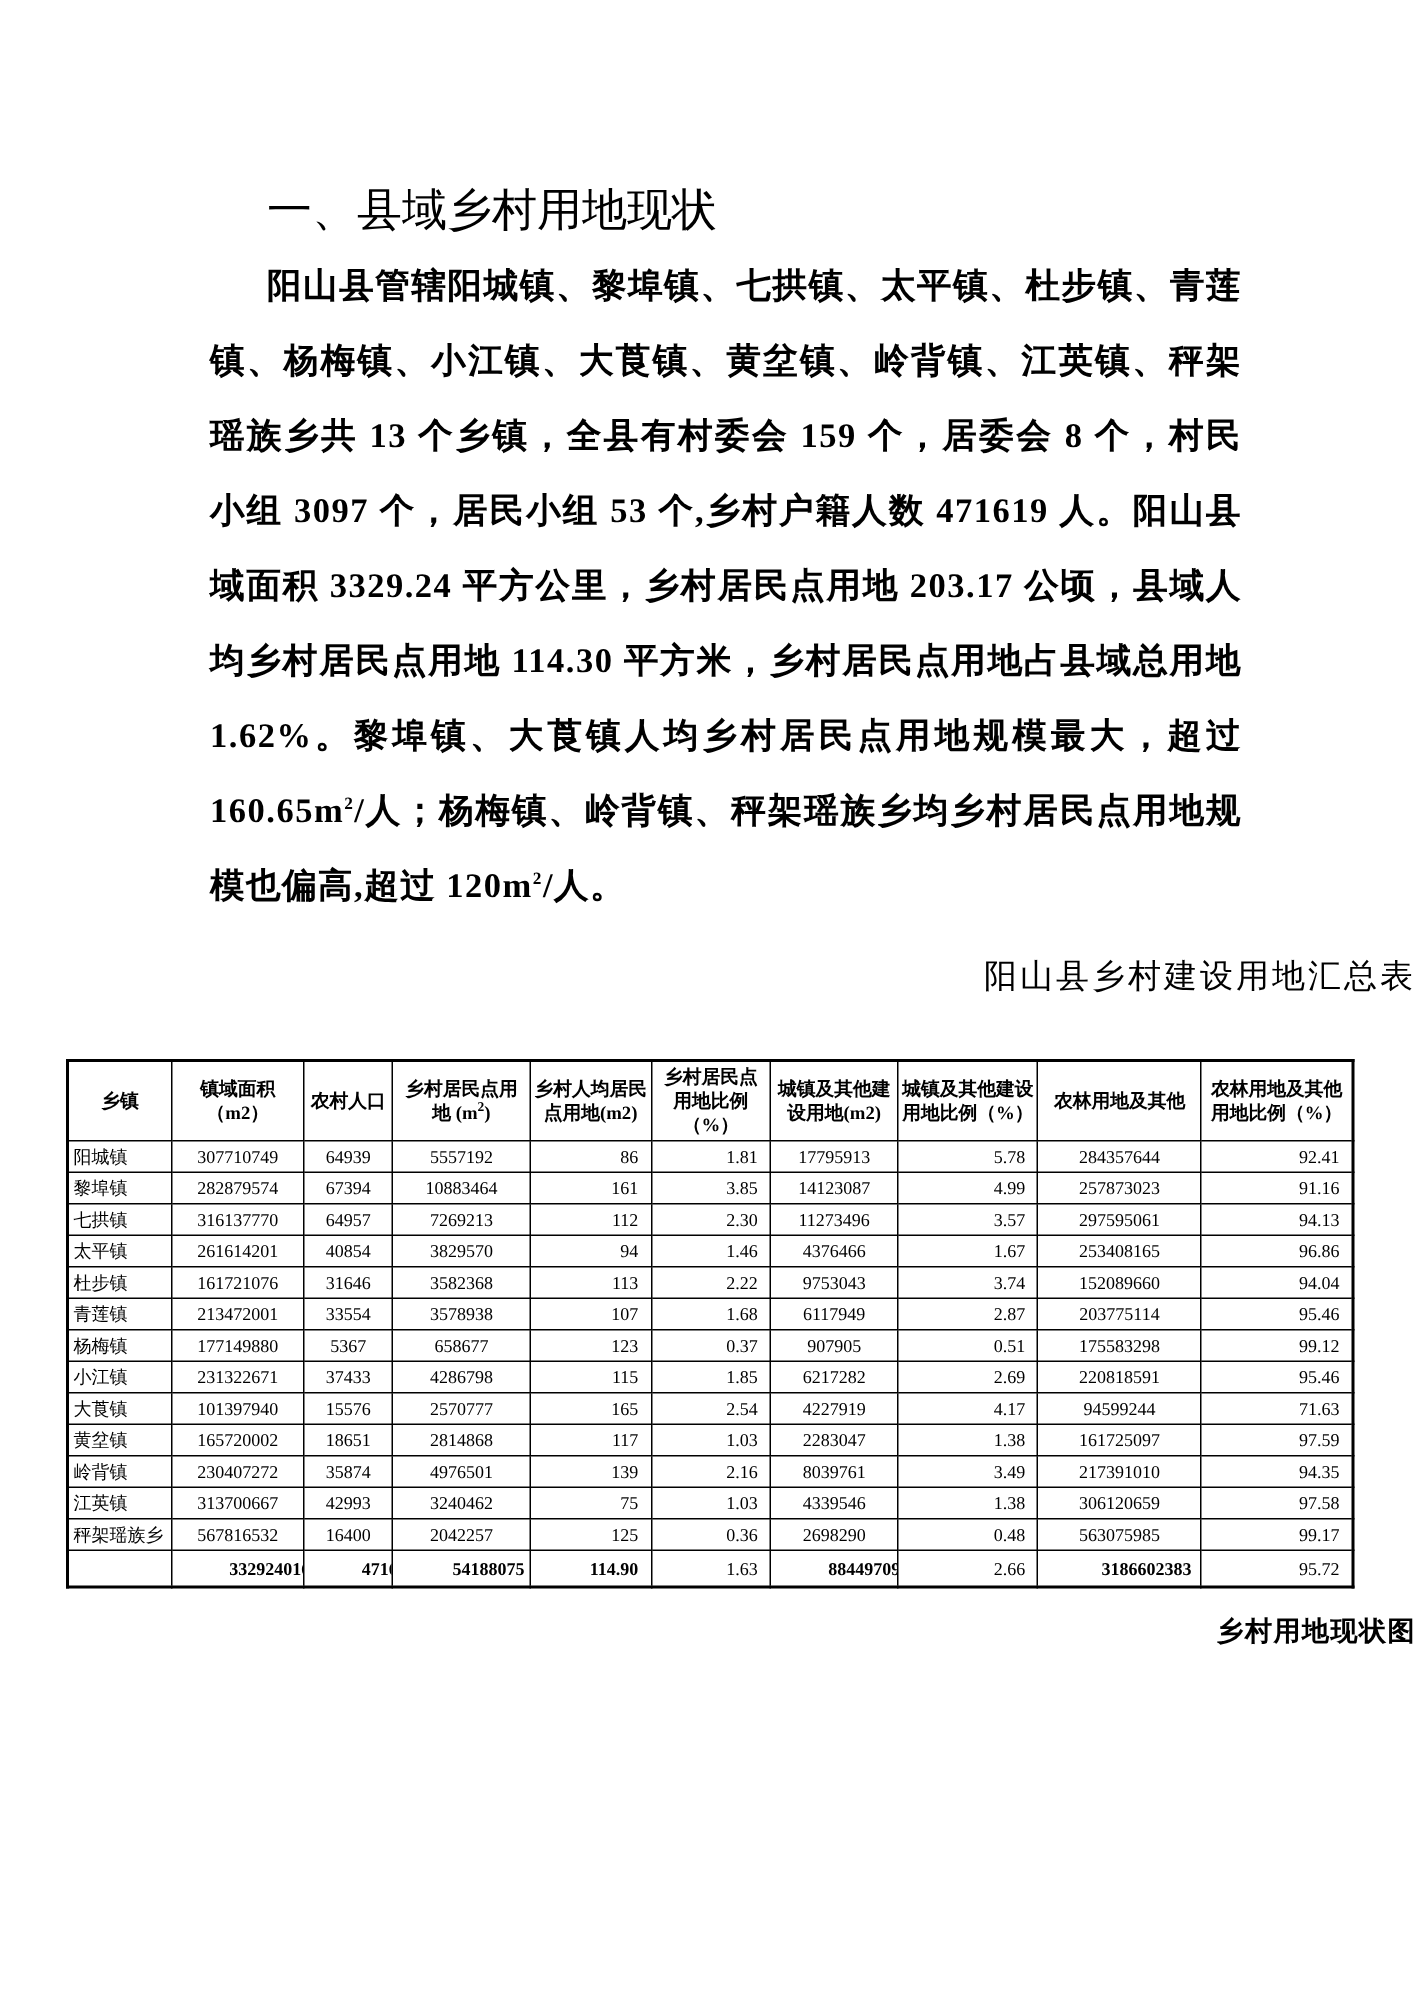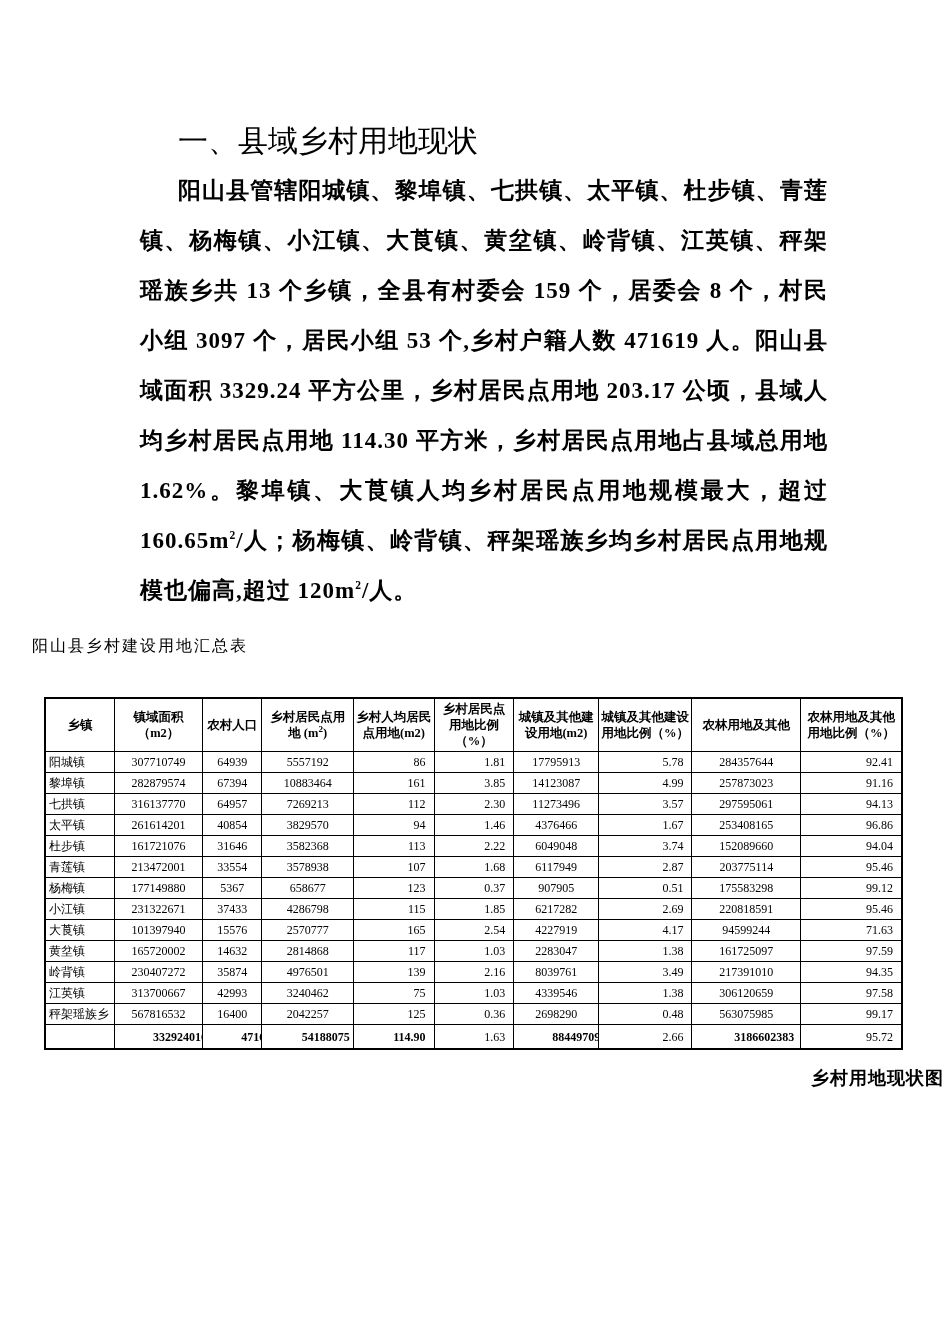--- a/index.html
+++ b/index.html
@@ -12,21 +12,21 @@
   .heading {
     font-size:30px; font-weight:400; margin:0; text-indent:38px;
     line-height:50px; white-space:nowrap;
   }
   .body-para {
     font-size:23px; margin:0; text-indent:38px; line-height:50px;
     text-align:justify; text-justify:inter-ideograph; letter-spacing:1px;font-weight:bold;
   }
   .body-para sup { font-size:0.5em; line-height:0; }
   .table-title {
-    text-align:left; font-size:16px; font-weight:400;
+    text-align:right; font-size:22px; font-weight:400;
     margin-top:20px; letter-spacing:2px;margin-left:32px;
   }
   .table-wrap { margin:40px 41px 0 44px; }
   table {
     width:100%; border-collapse:collapse; table-layout:fixed;
     border:2px solid #000; font-size:12px;
   }
   th, td { border:1px solid #000; overflow:hidden; }
   th {
     font-weight:700; height:50px; padding:1px 2px;
@@ -131,21 +131,21 @@
           <td class="ac">253408165</td>
           <td class="ar">96.86</td>
         </tr>
         <tr>
           <td class="al">杜步镇</td>
           <td class="ac">161721076</td>
           <td class="ac">31646</td>
           <td class="ac">3582368</td>
           <td class="ar">113</td>
           <td class="ar">2.22</td>
-          <td class="ac">6049048</td>
+          <td class="ac">9753043</td>
           <td class="ar">3.74</td>
           <td class="ac">152089660</td>
           <td class="ar">94.04</td>
         </tr>
         <tr>
           <td class="al">青莲镇</td>
           <td class="ac">213472001</td>
           <td class="ac">33554</td>
           <td class="ac">3578938</td>
           <td class="ar">107</td>
@@ -187,21 +187,21 @@
           <td class="ar">165</td>
           <td class="ar">2.54</td>
           <td class="ac">4227919</td>
           <td class="ar">4.17</td>
           <td class="ac">94599244</td>
           <td class="ar">71.63</td>
         </tr>
         <tr>
           <td class="al">黄坌镇</td>
           <td class="ac">165720002</td>
-          <td class="ac">14632</td>
+          <td class="ac">18651</td>
           <td class="ac">2814868</td>
           <td class="ar">117</td>
           <td class="ar">1.03</td>
           <td class="ac">2283047</td>
           <td class="ar">1.38</td>
           <td class="ac">161725097</td>
           <td class="ar">97.59</td>
         </tr>
         <tr>
           <td class="al">岭背镇</td>

